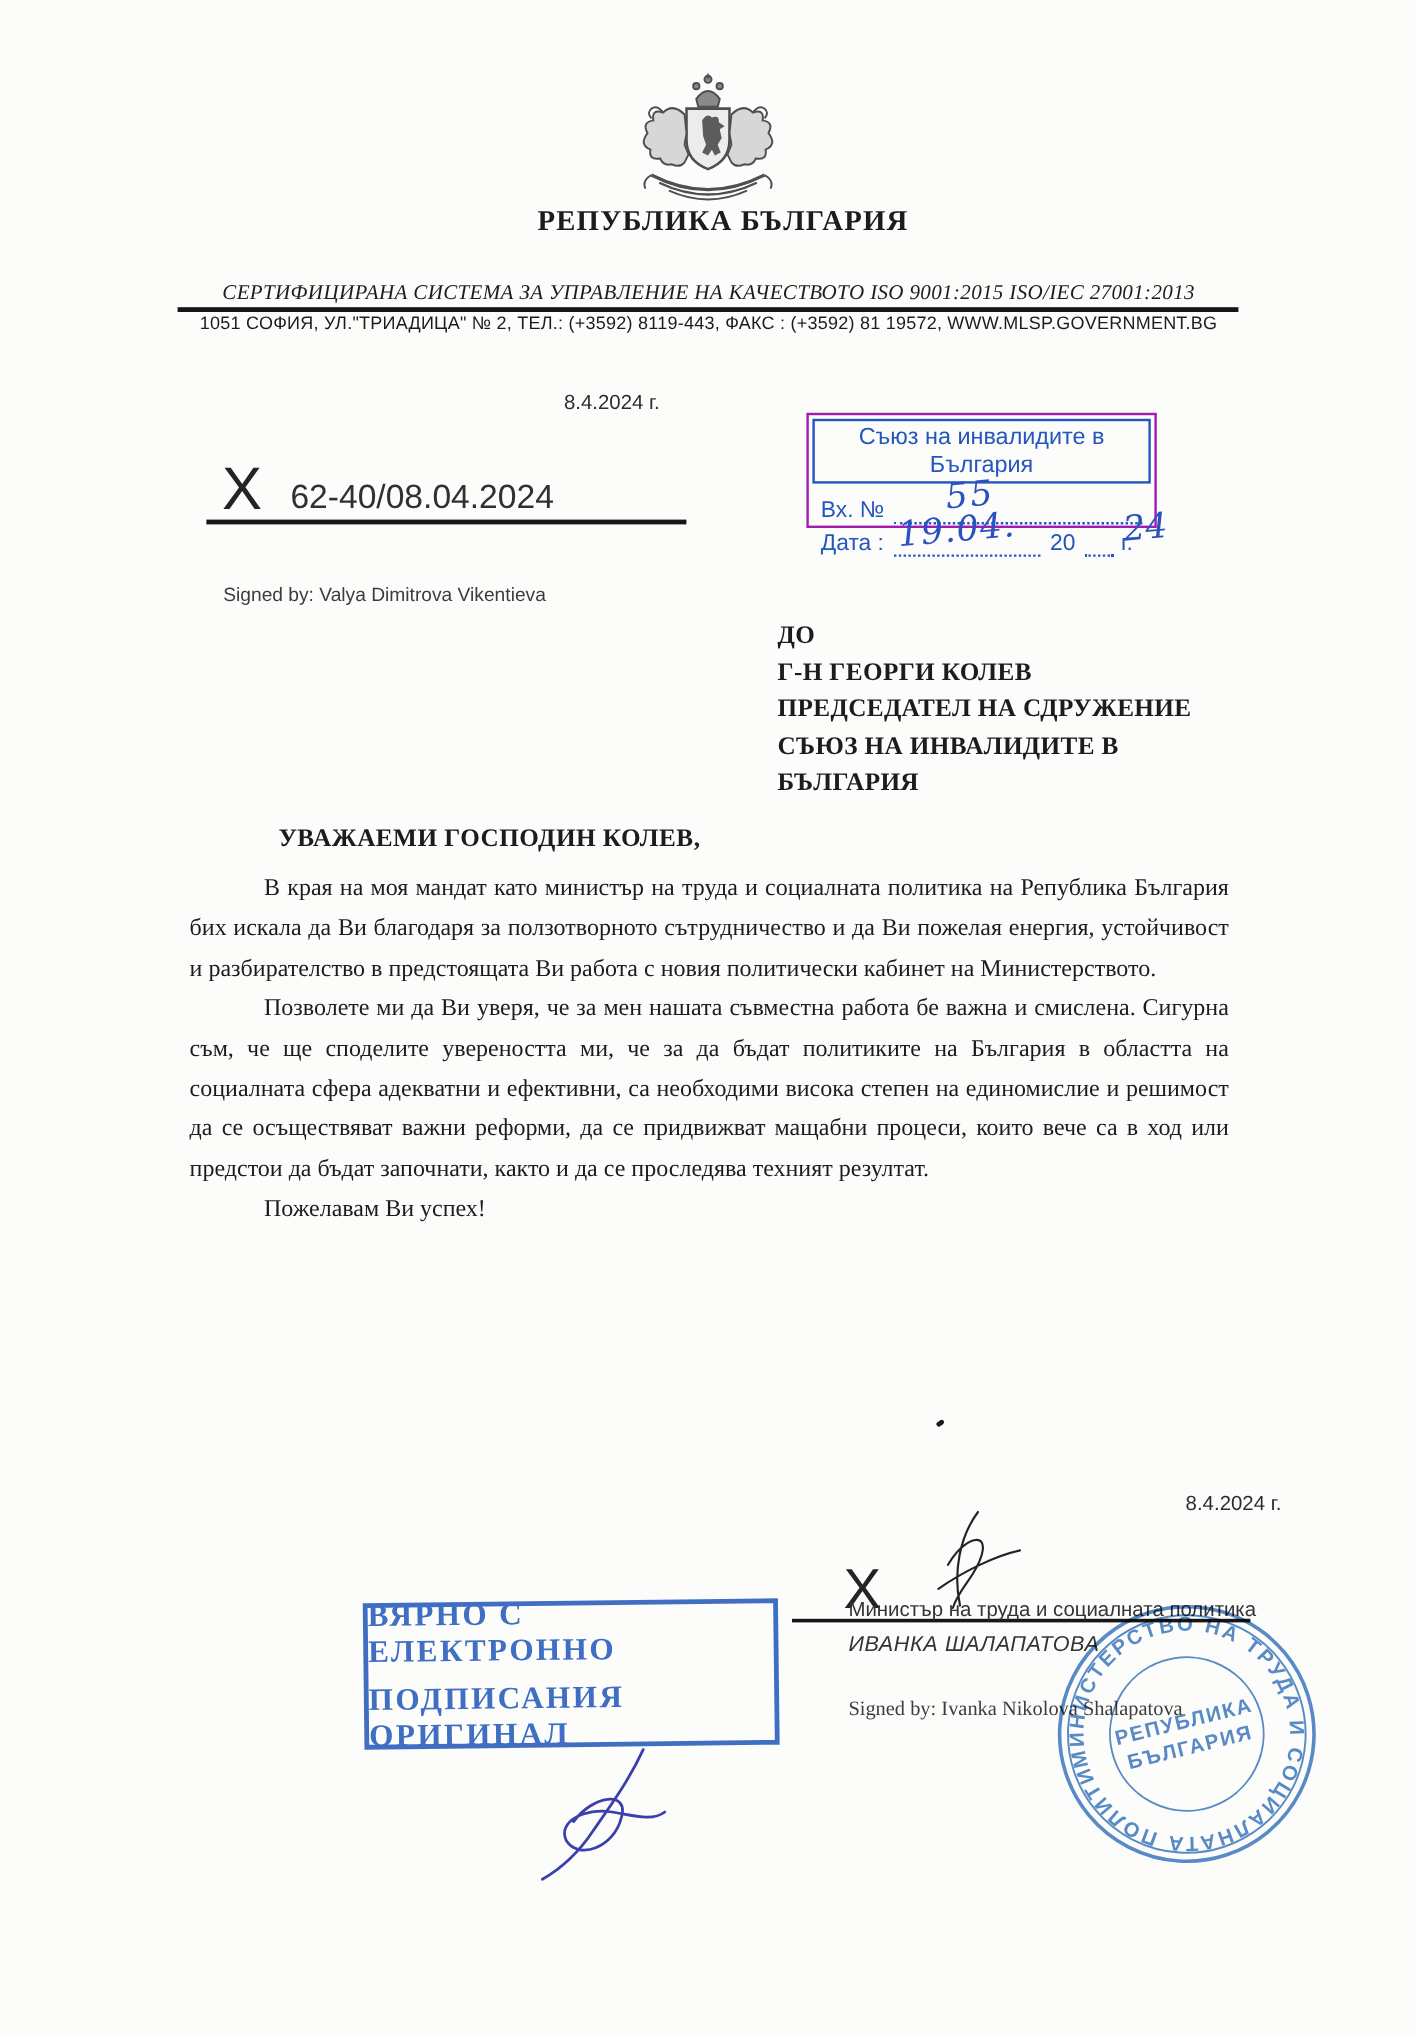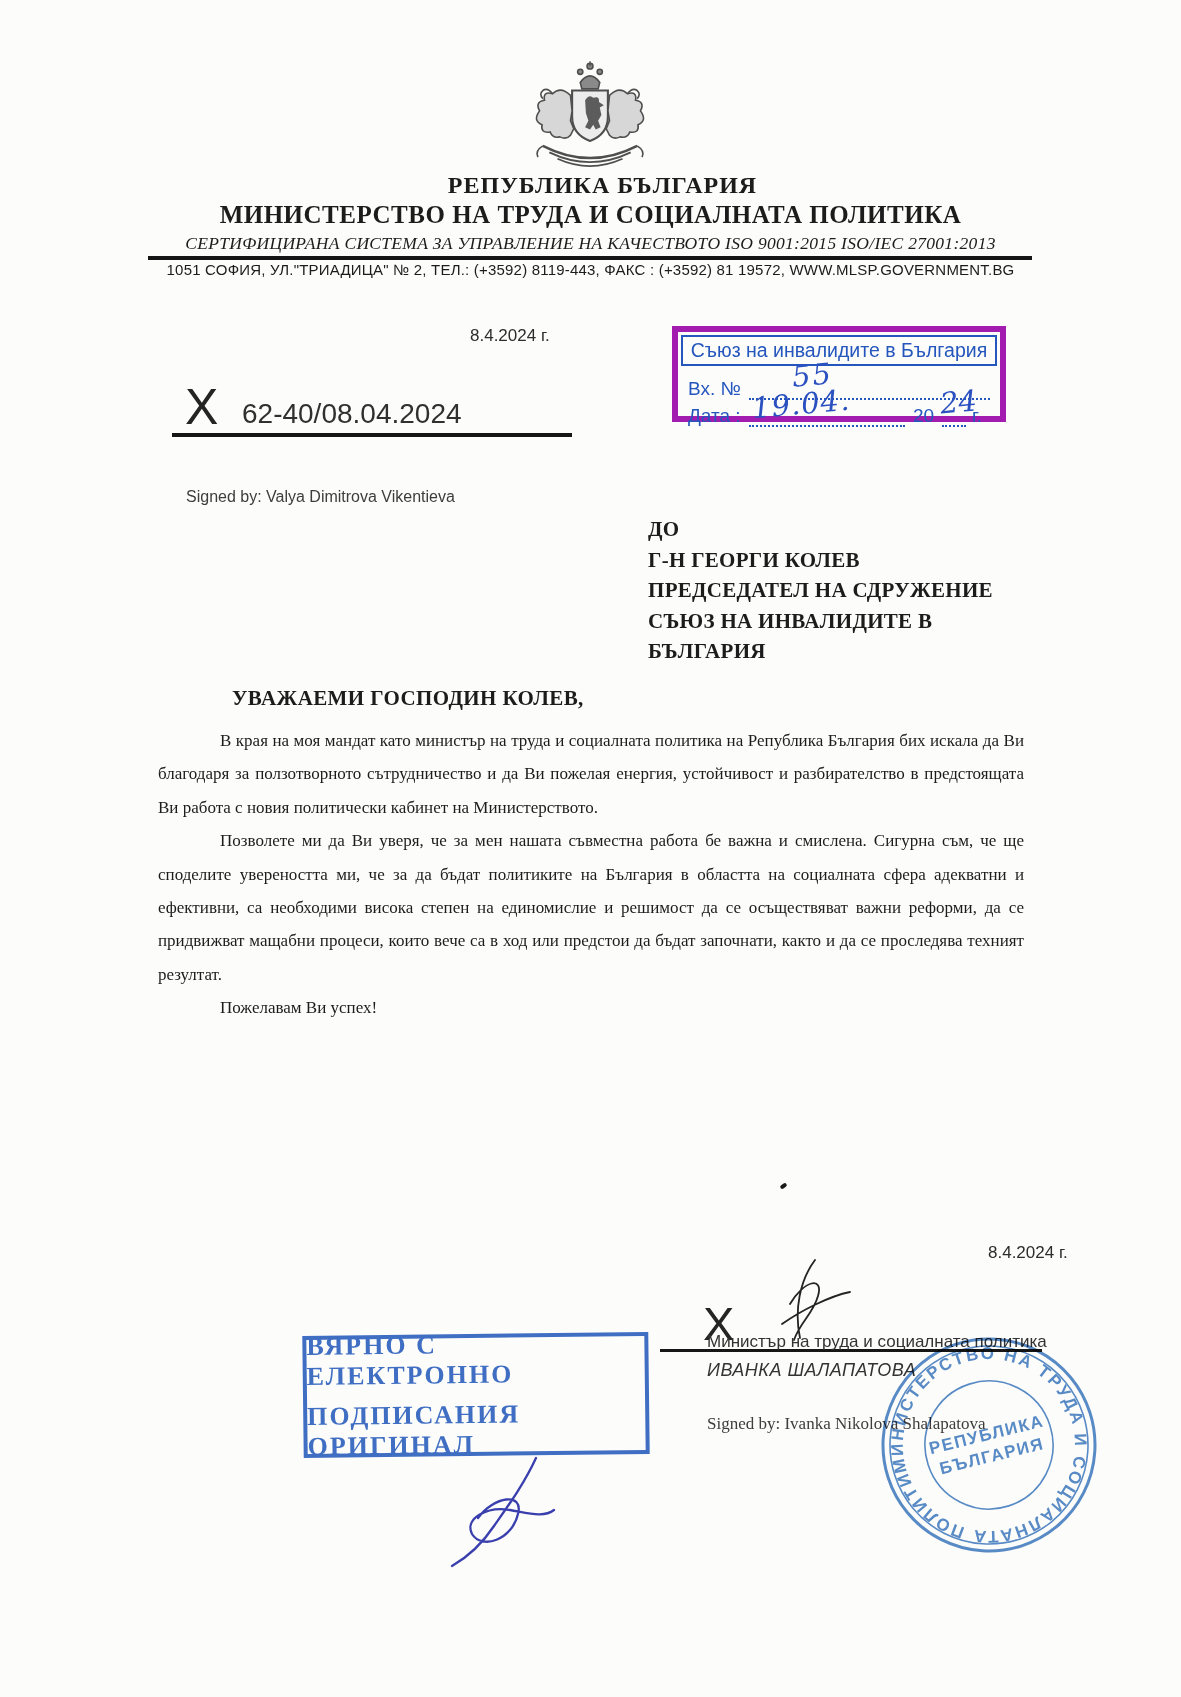--- a/index.html
+++ b/index.html
@@ -28,43 +28,43 @@
     font-family:"Liberation Sans", sans-serif; font-size:15px; letter-spacing:.2px;
   }
   
   .date-top { position:absolute; left:470px; top:326px; font-family:"Liberation Sans",sans-serif; font-size:17px; color:#2c2c2c; }
   .ref-x { position:absolute; left:185px; top:378px; font-family:"Liberation Sans",sans-serif; font-size:50px; font-weight:500; color:#242424; }
   .ref-no { position:absolute; left:242px; top:398px; font-family:"Liberation Sans",sans-serif; font-size:28px; color:#303030; }
   .ref-line { position:absolute; left:172px; top:433px; width:400px; height:3.5px; background:#161616; }
   .ref-signed { position:absolute; left:186px; top:488px; font-family:"Liberation Sans",sans-serif; font-size:16px; color:#3d3d3d; }
   
   .entry-stamp {
-    position:absolute; left:672px; top:326px; width:334px; height:96px;
-    border:6px solid #a21caf; color:#2456bd;
+    position:absolute; left:672px; top:344px; width:292px; height:96px;
+    border:2px solid #a21caf; color:#2456bd;
     font-family:"Liberation Sans",sans-serif; box-sizing:border-box;
     background:rgba(255,255,255,.1);
   }
   .es-org { margin:3px; border:2px solid #2456bd; text-align:center; font-size:19.5px; padding:2px 4px; }
   .es-rows { position:relative; padding:4px 10px 0 10px; font-size:19px; }
   .es-row { position:relative; display:flex; align-items:flex-end; height:27px; }
   .es-label { margin-right:8px; white-space:nowrap; }
   .dots { border-bottom:2.5px dotted #2456bd; flex:1; height:20px; }
   .dots-s { border-bottom:2.5px dotted #2456bd; width:24px; height:20px; }
   .hand {
     color:#2b51c0; font-family:"DejaVu Serif",serif; font-style:italic;
     transform:rotate(-5deg); position:absolute; font-size:29px; line-height:1;
   }
   .hand-55 { left:104px; top:-12px; letter-spacing:2px; }
   .hand-1904 { left:64px; top:-10px; letter-spacing:1px; }
   .hand-24 { left:252px; top:-12px; }
   
   .recipient { position:absolute; left:648px; top:514px; font-size:21px; font-weight:bold; line-height:30.5px; letter-spacing:.3px; }
   
   .salutation { position:absolute; left:232px; top:686px; font-size:21px; font-weight:bold; letter-spacing:.4px; }
-  .body-text { position:absolute; left:158px; top:724px; width:866px; font-size:17px; line-height:33.4px; text-align:justify; }
+  .body-text { position:absolute; left:158px; top:724px; width:866px; font-size:20px; line-height:33.4px; text-align:justify; }
   .body-text p { margin:0; text-indent:62px; }
   .speck { position:absolute; left:780px; top:1184px; width:7px; height:4px; background:#1a1a1a; border-radius:2px; transform:rotate(-35deg); }
   
   .date-bottom { position:absolute; left:988px; top:1243px; font-family:"Liberation Sans",sans-serif; font-size:17px; color:#2c2c2c; }
   .sig-x { position:absolute; left:703px; top:1296px; font-family:"Liberation Sans",sans-serif; font-size:47px; font-weight:500; color:#242424; }
   .sig-scribble { position:absolute; left:760px; top:1252px; width:95px; height:100px; }
   .sig-line { position:absolute; left:660px; top:1349px; width:382px; height:3px; background:#161616; }
   .sig-name { position:absolute; left:707px; top:1360px; font-family:"Liberation Sans",sans-serif; font-size:18px; color:#333; letter-spacing:.5px;font-style:italic; }
   .sig-title { position:absolute; left:707px; top:1332px; font-family:"Liberation Sans",sans-serif; font-size:17px; color:#333; }
   .sig-signed { position:absolute; left:707px; top:1414px; font-family:Liberation Serif, serif; font-size:17px; color:#3d3d3d; }
@@ -106,21 +106,20 @@
       </g>
 
       <path d="M52,108 q58,30 116,0" stroke-width="3.2"></path>
       <path d="M60,116 q50,24 100,0" stroke-width="2.4"></path>
       <path d="M70,124 q40,18 80,0" stroke-width="2"></path>
       <path d="M52,108 q-10,6 -6,14 M168,108 q10,6 6,14" stroke-width="2"></path>
     </g>
   </svg>
 
   <div class="lh-republic">РЕПУБЛИКА БЪЛГАРИЯ</div>
-  <div class="lh-ministry">МИНИСТЕРСТВО НА ТРУДА И СОЦИАЛНАТА ПОЛИТИКА</div>
   <div class="lh-cert">СЕРТИФИЦИРАНА СИСТЕМА ЗА УПРАВЛЕНИЕ НА КАЧЕСТВОТО  ISO 9001:2015   ISO/IEC 27001:2013</div>
   <div class="lh-rule"></div>
   <div class="lh-addr">1051 СОФИЯ, УЛ."ТРИАДИЦА" № 2, ТЕЛ.: (+3592) 8119-443, ФАКС : (+3592) 81 19572, WWW.MLSP.GOVERNMENT.BG</div>
 
   <div class="date-top">8.4.2024 г.</div>
   <div class="ref-x">X</div>
   <div class="ref-no">62-40/08.04.2024</div>
   <div class="ref-line"></div>
   <div class="ref-signed">Signed by: Valya Dimitrova Vikentieva</div>
 

